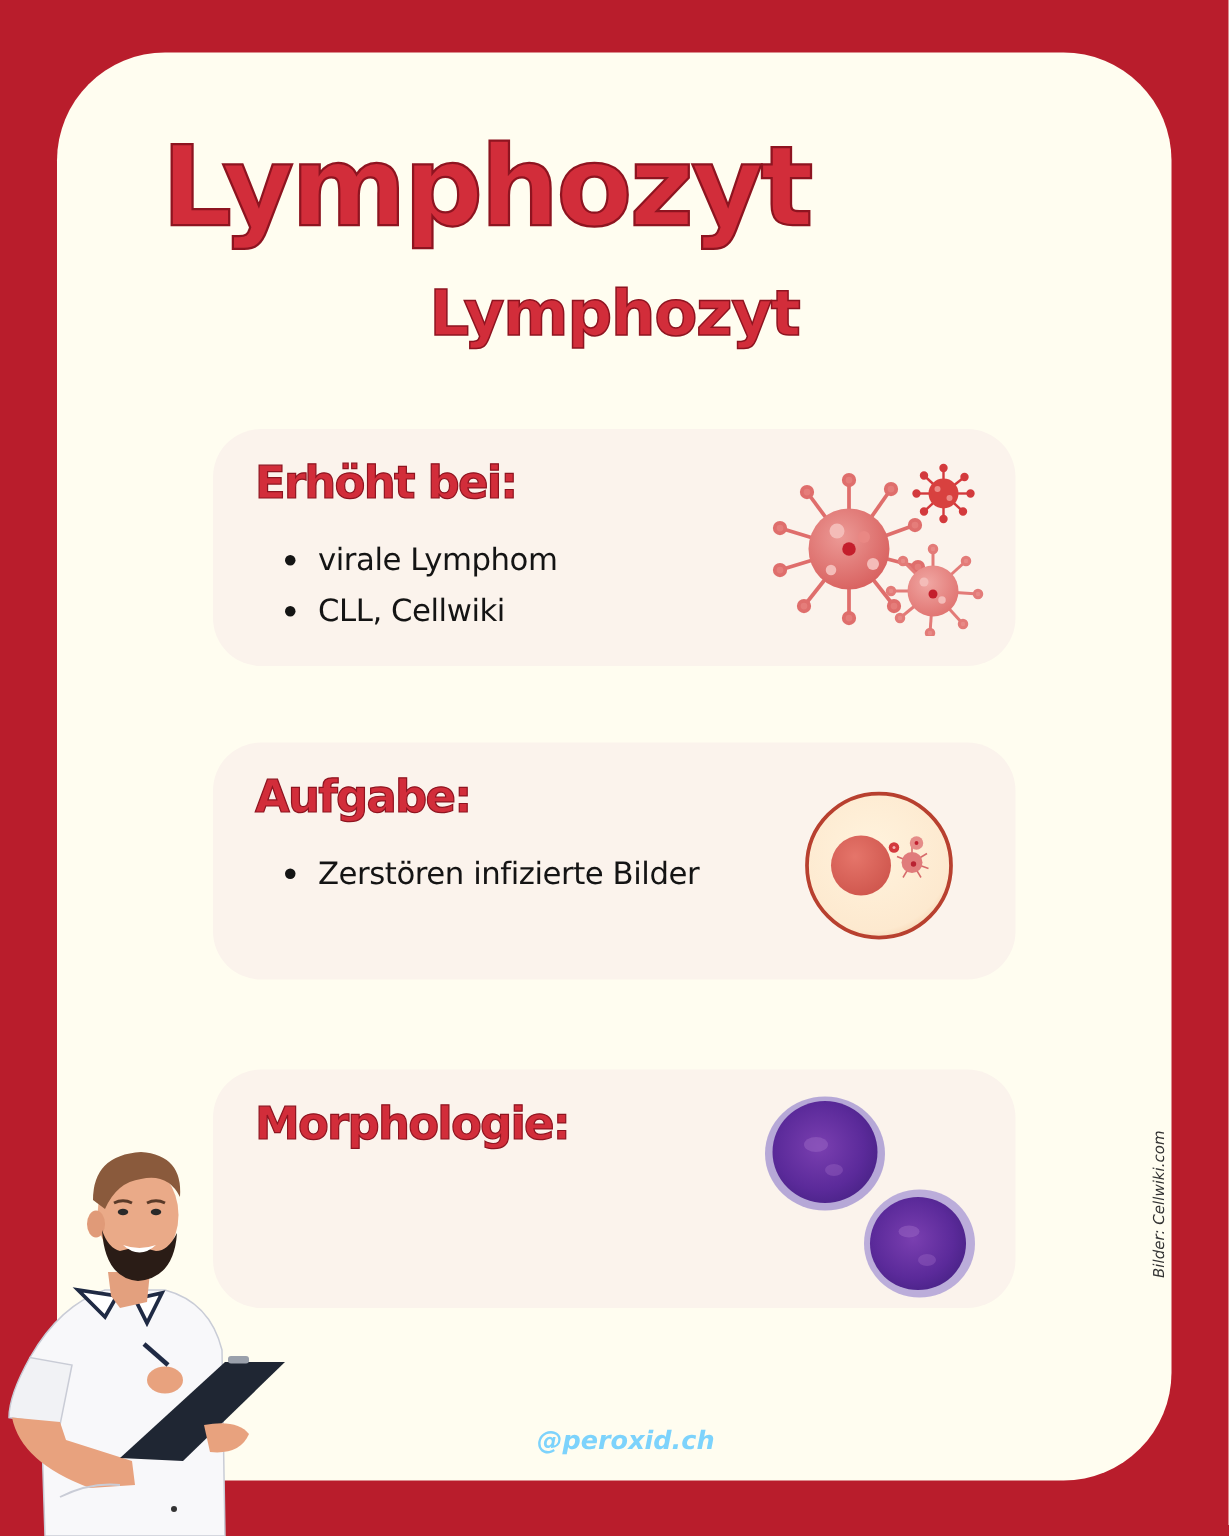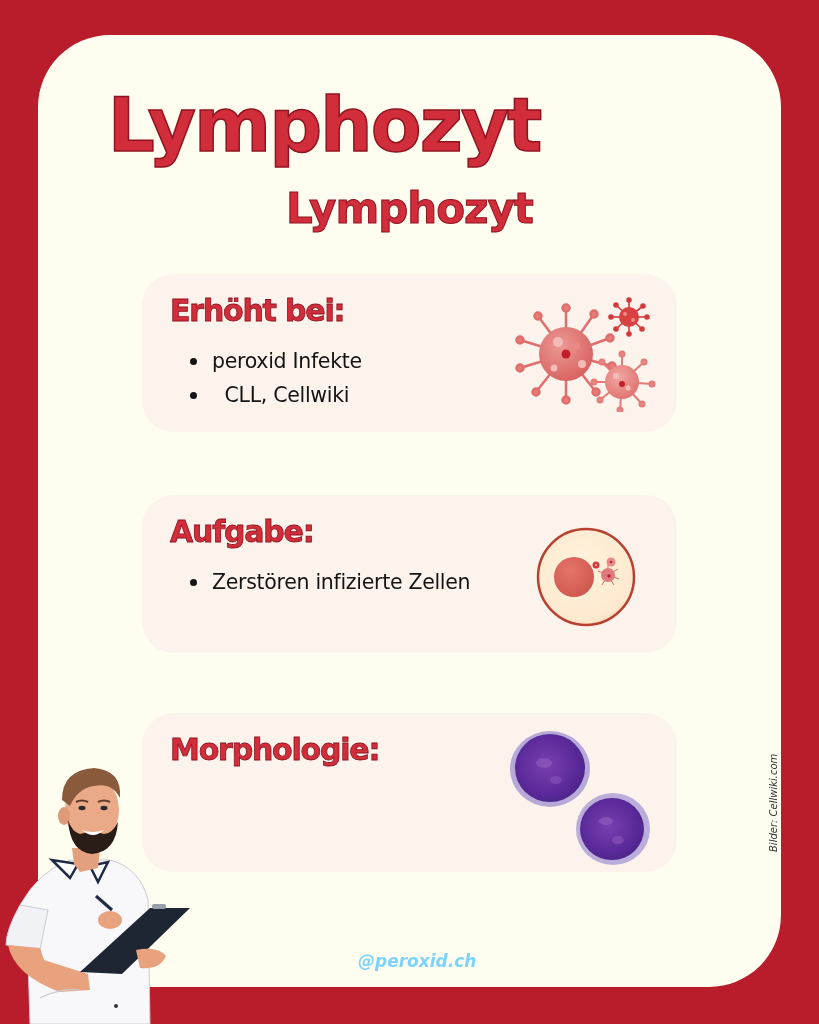--- a/index.html
+++ b/index.html
@@ -111,24 +111,24 @@
     }
   </style>
 </head>
 <body>
 
 <div class="panel"></div>
 
 <div class="title">Lymphozyt</div>
 <div class="subtitle">Lymphozyt</div>
 
-<div class="card" style="top:274px;text-align:center;">
+<div class="card" style="top:286px;">
   <h2>Erhöht bei:</h2>
   <ul>
-    <li><span class="dot"></span><span>peroxid Infekte</span></li>
+    <li><span class="dot"></span><span>virale Lymphom</span></li>
     <li><span class="dot"></span><span>CLL, Cellwiki</span></li>
   </ul>
   <svg class="illus" style="left:372px; top:18px;" width="150" height="120" viewBox="0 0 150 120">
     <defs>
       <radialGradient id="vg1" cx="40%" cy="35%" r="70%">
         <stop offset="0%" stop-color="#ec9a96"></stop>
         <stop offset="100%" stop-color="#d8605e"></stop>
       </radialGradient>
       <radialGradient id="vg2" cx="40%" cy="35%" r="70%">
         <stop offset="0%" stop-color="#f0a6a2"></stop>
@@ -208,21 +208,21 @@
     </g>
     <circle cx="115" cy="25" r="10" fill="#d8413f"></circle>
     <circle cx="111" cy="22" r="2" fill="#ec8a86"></circle>
     <circle cx="119" cy="28" r="2" fill="#ec8a86"></circle>
   </svg>
 </div>
 
 <div class="card" style="top:495px;">
   <h2>Aufgabe:</h2>
   <ul>
-    <li><span class="dot"></span><span>Zerstören infizierte Zellen</span></li>
+    <li><span class="dot"></span><span>Zerstören infizierte Bilder</span></li>
   </ul>
   <svg class="illus" style="left:392px; top:30px;" width="104" height="104" viewBox="0 0 104 104">
     <defs>
       <radialGradient id="cg" cx="45%" cy="40%" r="65%">
         <stop offset="0%" stop-color="#fff3dd"></stop>
         <stop offset="85%" stop-color="#fde9cf"></stop>
         <stop offset="100%" stop-color="#f6d3b0"></stop>
       </radialGradient>
       <radialGradient id="ng" cx="40%" cy="35%" r="70%">
         <stop offset="0%" stop-color="#e5756a"></stop>

